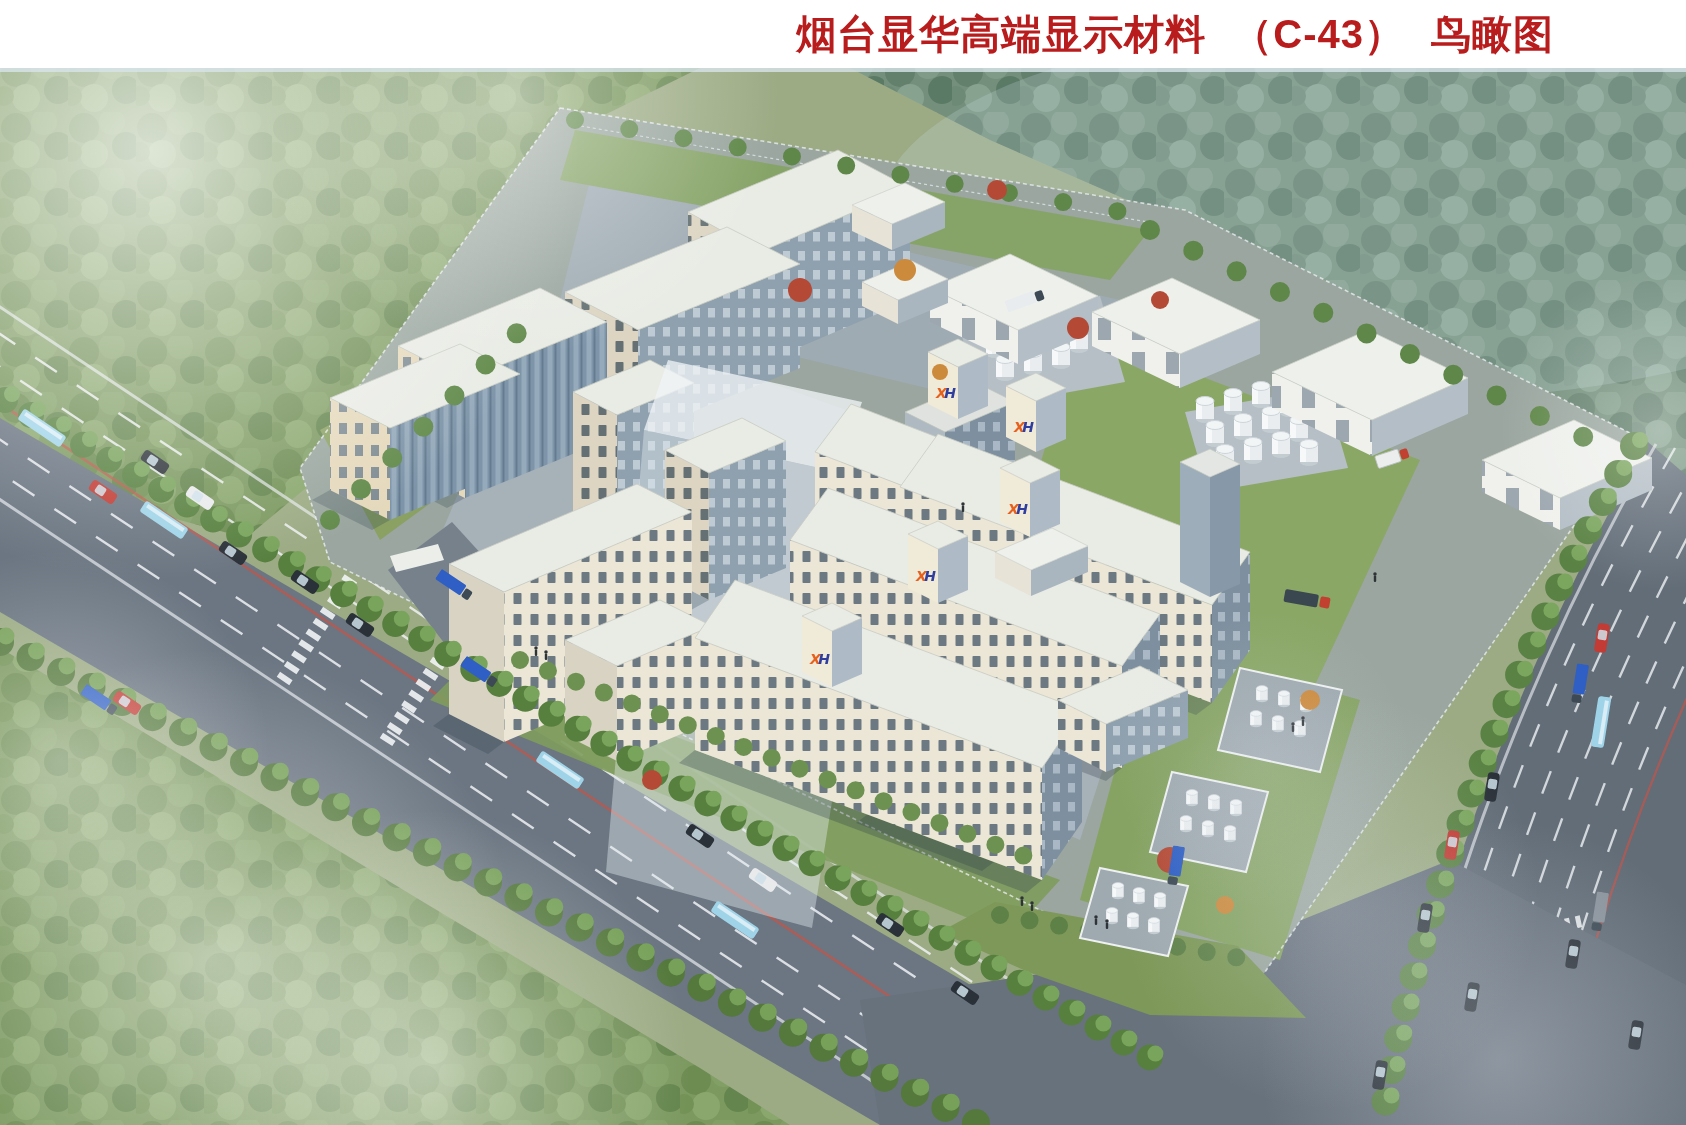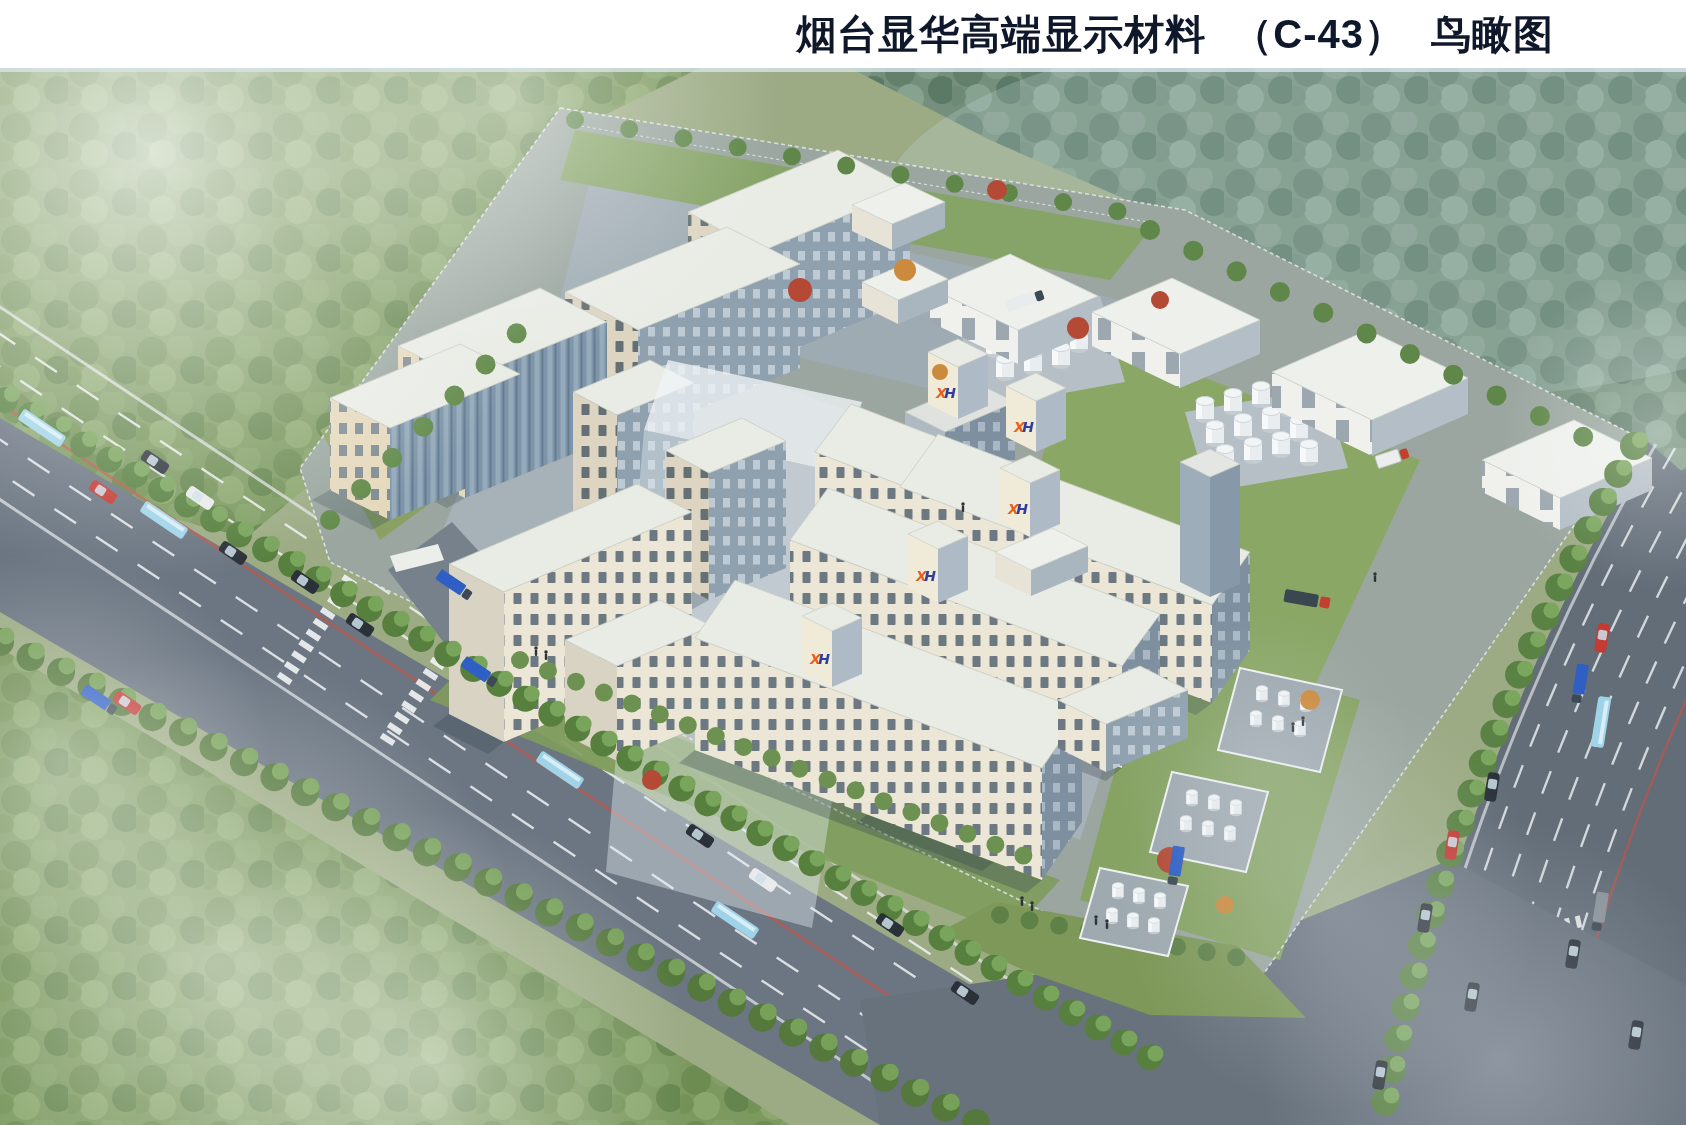--- a/index.html
+++ b/index.html
@@ -1,20 +1,20 @@
 <!DOCTYPE html>
 <html><head>
 <meta charset="utf-8">
 <style>
   html,body{margin:0;padding:0;background:#fff;}
   .page{position:relative;width:1686px;height:1125px;overflow:hidden;background:#fff;
         font-family:"Liberation Sans",sans-serif;}
   .titlebar{position:absolute;left:0;top:0;width:1686px;height:68px;background:#ffffff;z-index:5;
             display:flex;align-items:center;justify-content:flex-end;padding-right:132px;box-sizing:border-box;}
-  .titlebar h1{margin:0;font-size:40px;font-weight:700;color:#0f172a;letter-spacing:1px;white-space:nowrap;
+  .titlebar h1{margin:0;font-size:40px;font-weight:700;color:#b91c1c;letter-spacing:1px;white-space:nowrap;
                font-family:"Liberation Sans","DejaVu Sans",sans-serif;}
   .titlebar h1 .sep{display:inline-block;width:26px;}
   .scene{position:absolute;left:0;top:0;width:1686px;height:789px;}
   svg{display:block;}
   text.logo{font-family:"DejaVu Sans",sans-serif;font-weight:bold;font-style:italic;}
 </style>
 </head>
 <body>
 
 <div class="page">

